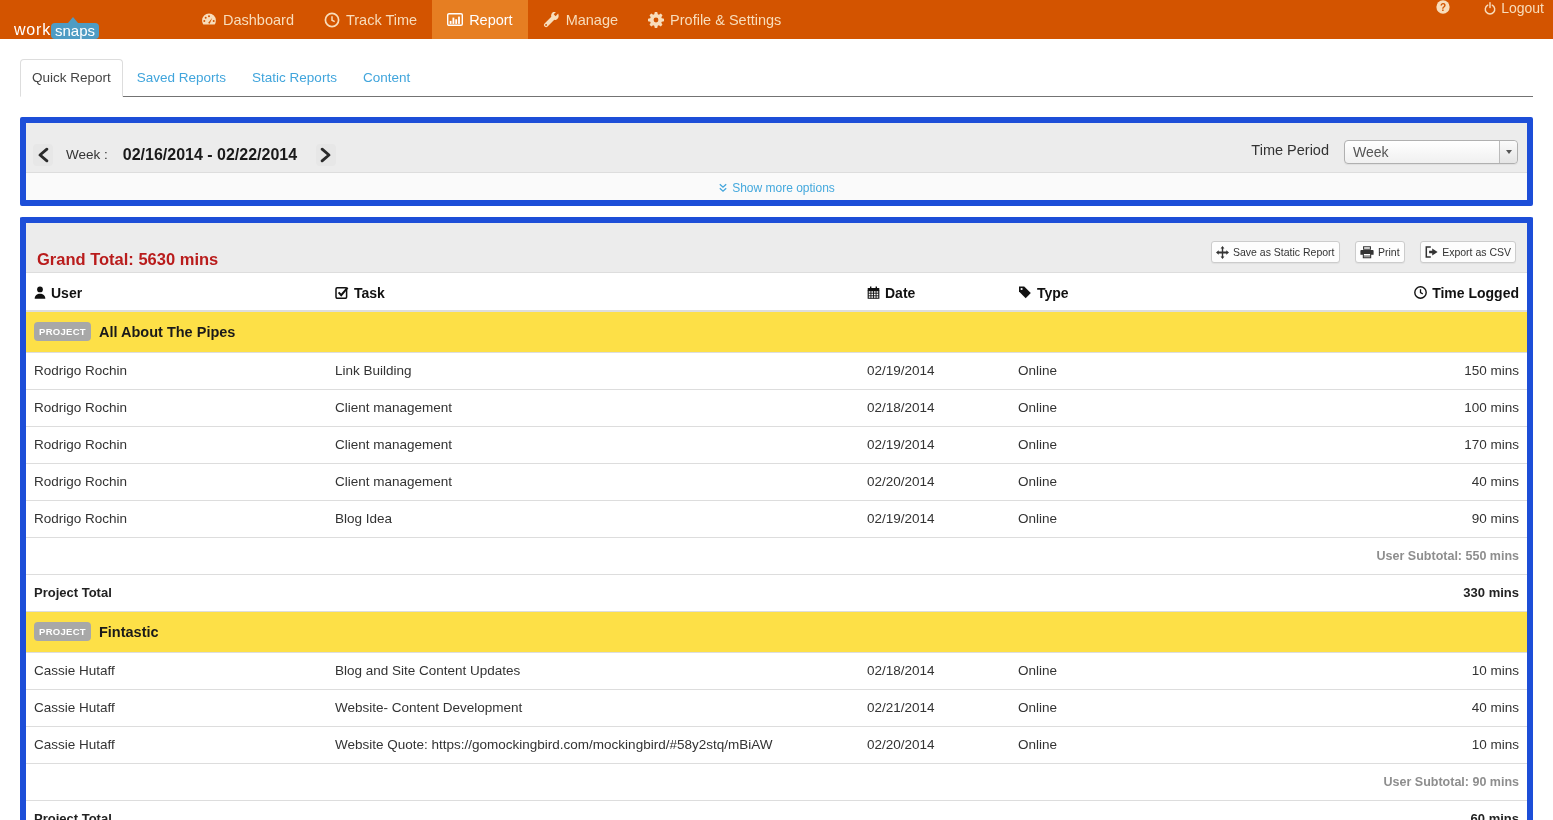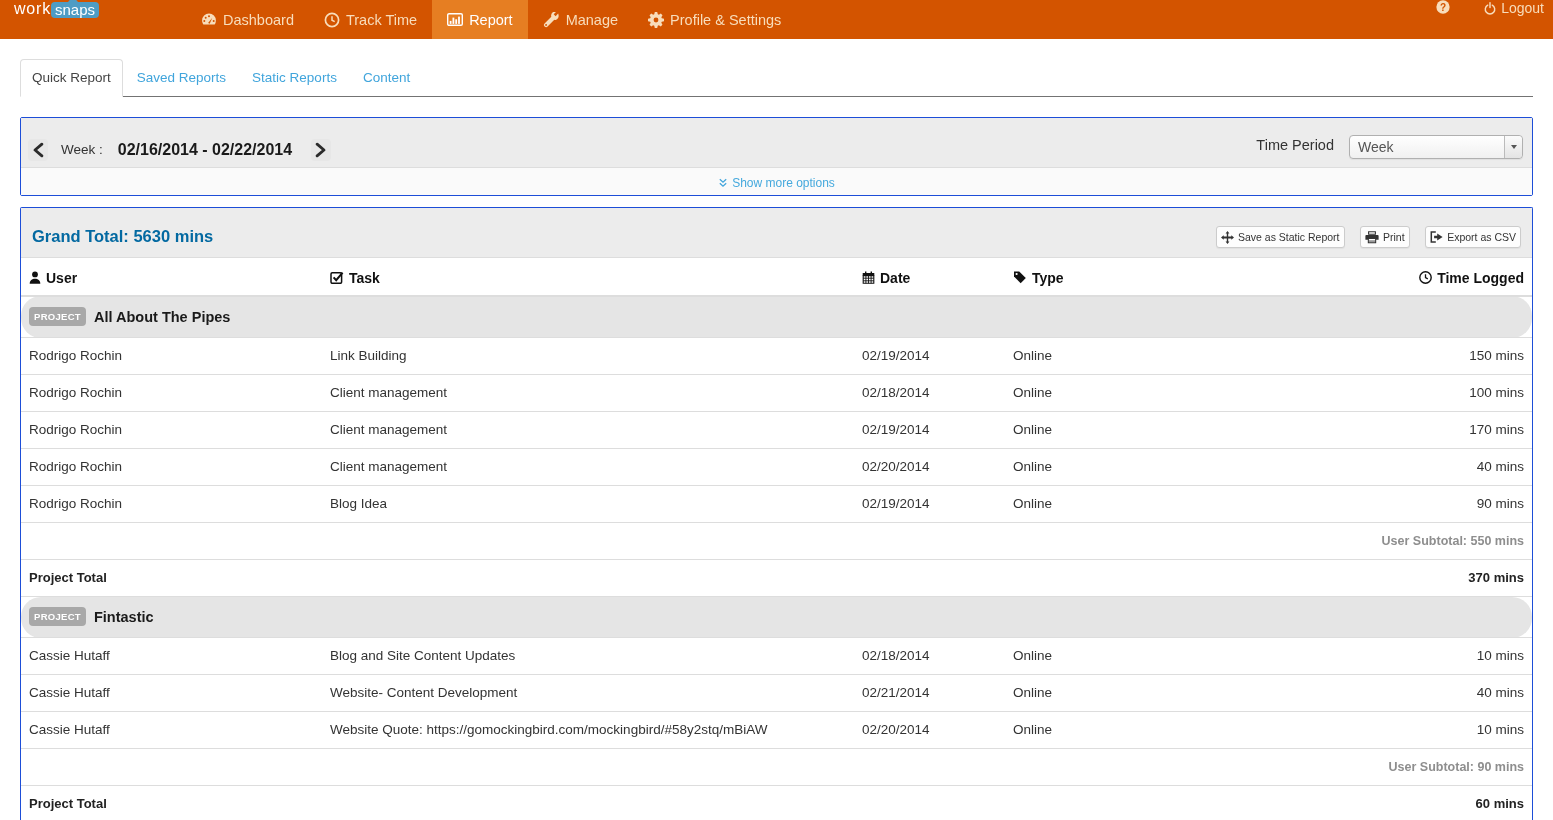--- a/index.html
+++ b/index.html
@@ -3,21 +3,21 @@
 <meta charset="utf-8">
 <title>Worksnaps Report</title>
 <style>
 * { box-sizing: border-box; margin: 0; padding: 0; }
 html,body { width: 1553px; height: 820px; overflow: hidden; }
 body { font-family: "Liberation Sans", sans-serif; background: #fff; color: #333; }
 a { text-decoration: none; }
 
 
 .navbar { height: 39px; background: #d35400; display: flex; align-items: stretch; }
-.logo { display: flex; align-items: flex-start; margin-left: 14px; height: 39px; }
+.logo { display: flex; align-items: flex-end; margin-left: 14px; height: 39px; }
 .logo .work { color: #fff; font-size: 16px; letter-spacing: 0.8px; }
 .logo .snapwrap { position: relative; margin-left: 0; top: 1px; }
 .logo .snaps { display: inline-block; background: #4e9cc4; color: #fff; font-size: 15px; line-height: 15px; padding: 0 4px 1px 4px; border-radius: 4px; }
 .logo .tri { position: absolute; top: -5px; left: 17px; width: 0; height: 0; border-left: 5.5px solid transparent; border-right: 5.5px solid transparent; border-bottom: 6px solid #4e9cc4; }
 .mainnav { display: flex; list-style: none; margin-left: 87px; }
 .mainnav li { display: flex; text-align: right; }
 .mainnav a { display: flex; align-items: center; padding: 0 15px; color: #f8ddbb; font-size: 14.5px; }
 .mainnav a .ic { margin-right: 6px; display: inline-flex; }
 .mainnav li.active a { background: #e67e22; color: #fff; }
 .rightnav { display: flex; list-style: none; margin-left: auto; }
@@ -28,52 +28,52 @@
 .rightnav a .ic { margin-right: 5px; display: inline-flex; }
 
 
 .container { margin: 0 20px; }
 .tabs { list-style: none; display: flex; margin-top: 20px; border-bottom: 1px solid #737373; }
 .tabs li { margin-bottom: -1px; margin-right: 2px; }
 .tabs a { display: block; padding: 9px 11px; font-size: 13.5px; line-height: 18px; color: #41a5dc; border: 1px solid transparent; border-radius: 4px 4px 0 0; }
 .tabs li.active a { color: #444; background: #fff; border-color: #ddd #ddd transparent #ddd; }
 
 
-.panel { border: 1px solid #1d4ed8; border-radius: 2px; }
+.panel { border: 6px solid #1d4ed8; border-radius: 2px; }
 .panel1 { margin-top: 20px; }
 .panel1 .phead { background: #ececec; border-bottom: 1px solid #ddd; height: 50px; display: flex; align-items: center; padding: 0 9px 0 7px; }
 .panel1 .pbody { background: #fafafa; height: 27px; display: flex; align-items: center; justify-content: center; padding-top: 3px; }
 .showmore { color: #45a9dd; font-size: 12px; display: flex; align-items: center; }
 .showmore svg { margin-right: 4px; }
 .arrowbtn { background: #e7e7e7; border: none; border-radius: 4px; padding: 3px 4px; cursor: pointer; display: flex; align-items: center; position: relative; top: 7px; }
 .weeklabel { font-size: 13.5px; color: #333; margin: 0 0 0 13px; position: relative; top: 7px; }
 .weekdate { font-size: 16px; font-weight: bold; color: #1a1a1a; margin: 0 19px 0 15px; position: relative; top: 7px; }
 .tpwrap { margin-left: auto; display: flex; align-items: center; }
 .tplabel { font-size: 14.5px; color: #333; margin-right: 15px; position: relative; top: 2px; }
 .select { width: 174px; height: 24px; position: relative; top: 4px; border: 1px solid #b0b0b0; border-radius: 4px; background: linear-gradient(#ffffff, #f0f0f0); display: flex; align-items: center; box-shadow: 0 1px 1px rgba(0,0,0,0.06); }
 .select .val { font-size: 14px; color: #555; padding-left: 8px; }
 .select .dd { position: absolute; right: 0; top: 0; bottom: 0; width: 18px; border-left: 1px solid #bbb; background: linear-gradient(#fbfbfb, #e4e4e4); border-radius: 0 4px 4px 0; display: flex; align-items: center; justify-content: center; }
 .select .dd:after { content: ""; width: 0; height: 0; border-left: 3.8px solid transparent; border-right: 3.8px solid transparent; border-top: 4.6px solid #555; }
 
 .panel2 { margin-top: 11px; border-bottom: none; }
 .panel2 .phead { background: #ececec; border-bottom: 1px solid #ddd; height: 50px; display: flex; align-items: center; padding: 0 11px; }
-.gtotal { font-size: 16.5px; font-weight: bold; color: #0369a1; position: relative; top: 4px; }
+.gtotal { font-size: 16.5px; font-weight: bold; color: #b91c1c; position: relative; top: 12px; }
 .btns { margin-left: auto; display: flex; position: relative; top: 4.5px; }
 .btn { display: inline-flex; align-items: center; height: 22px; padding: 0 4px; background: #fdfdfd; border: 1px solid #ccc; border-radius: 3px; font-size: 10.5px; color: #333; margin-left: 15.5px; box-shadow: 0 1px 1px rgba(0,0,0,0.05); }
 .btn .ic { margin-right: 4px; display: inline-flex; }
 
 
 table { width: 100%; border-collapse: collapse; table-layout: fixed; }
 col.c1 { width: 301px; } col.c2 { width: 532px; } col.c3 { width: 151px; } col.c4 { width: 195px; } col.c5 { width: auto; }
 th { text-align: left; font-size: 14px; line-height: 20px; padding: 9.5px 8px 7.5px 8px; border-bottom: 2px solid #ddd; color: #111; }
 th .ic { margin-right: 5px; position: relative; top: 1px; display: inline-block; }
 th.num { text-align: right; }
 td { font-size: 13.5px; padding: 8px; border-top: 1px solid #ddd; color: #333; line-height: 20px; }
 td.num { text-align: right; }
-tr.project td { background: #e5e5e5; padding: 8.5px 8px; line-height: 23px; border-radius: 20px; }
+tr.project td { background: #fde047; padding: 8.5px 8px; line-height: 23px; }
 .badge { display: inline-block; background: #a8a8a8; color: #fff; font-size: 9.5px; font-weight: bold; letter-spacing: 0.3px; line-height: 11px; padding: 4px 5px; border-radius: 4px; vertical-align: 1.5px; }
 .pname { font-size: 14.5px; font-weight: bold; color: #1a1a1a; margin-left: 8px; }
 tr.subtotal td { color: #8e8e8e; font-weight: bold; font-size: 12.5px; }
 tr.ptotal td { font-weight: bold; font-size: 13px; color: #222; }
 </style>
 </head>
 <body>
 <nav class="navbar">
   <div class="logo">
       <span class="work">work</span>
@@ -290,21 +290,21 @@
             <td>Blog Idea</td>
             <td>02/19/2014</td>
             <td>Online</td>
             <td class="num">90 mins</td>
           </tr>
       <tr class="subtotal">
             <td colspan="5" class="num">User Subtotal: 550 mins</td>
           </tr>
       <tr class="ptotal">
             <td colspan="4">Project Total</td>
-            <td class="num">370 mins</td>
+            <td class="num">330 mins</td>
           </tr>
       <tr class="project">
             <td colspan="5"><span class="badge">PROJECT</span><span class="pname">Fintastic</span></td>
           </tr>
       <tr>
             <td>Cassie Hutaff</td>
             <td>Blog and Site Content Updates</td>
             <td>02/18/2014</td>
             <td>Online</td>
             <td class="num">10 mins</td>

